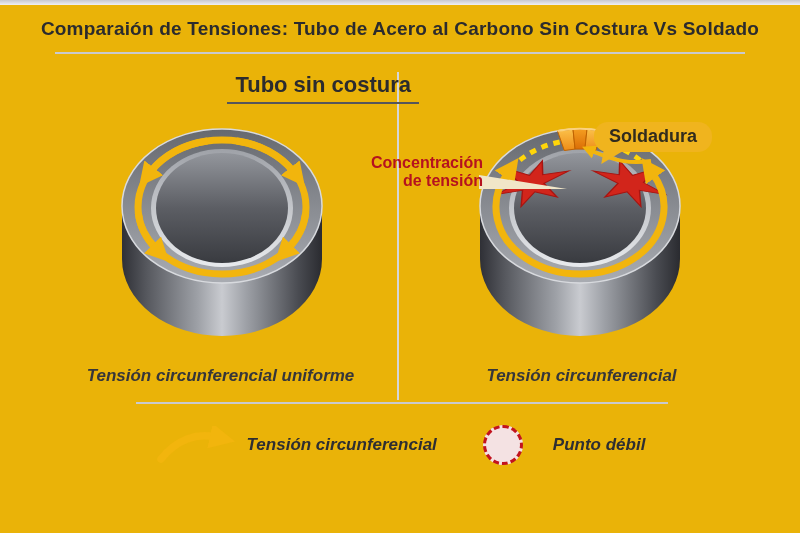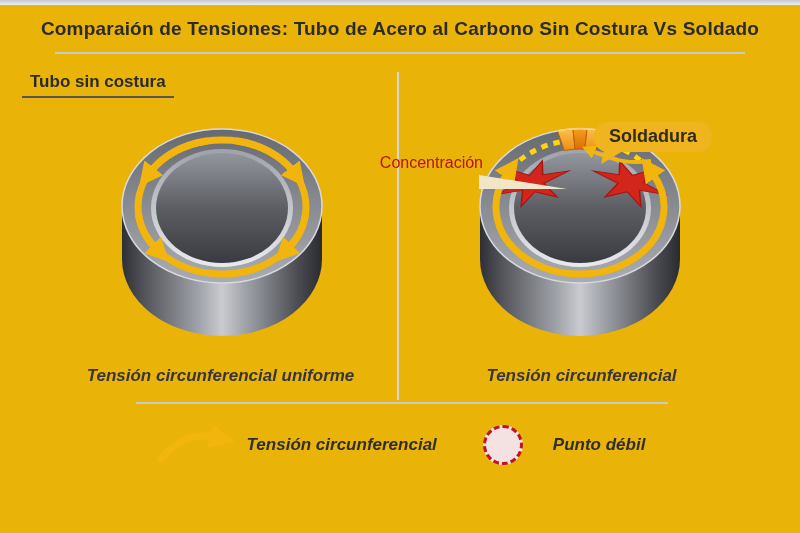--- a/index.html
+++ b/index.html
@@ -16,22 +16,22 @@
   .hdiv.title-div { margin:12px 55px 0 55px; }
   .hdiv.legend-div { margin:0 132px 0 136px; }
 
   .panels { display:flex; margin-top:12px; height:336px; }
   .panel { position:relative; }
   .panel.left  { width:397px; }
   .panel.right { flex:1; }
   .vdiv { width:2px; background:#D5D6DA; margin:6px 0 2px 0; }
 
   .panel h2 {
-    position:relative; z-index:2; margin:6px 0 0 0; text-align:left;
-    font-size:17px; font-weight:bold; color:#2B2B2E;
+    position:relative; z-index:2; margin:6px 0 0 0; text-align:right;
+    font-size:22px; font-weight:bold; color:#2B2B2E;
   }
   .panel h2 span { display:inline-block; border-bottom:2px solid #55565B; padding:0 8px 4px 8px; }
   .panel.left  h2 { transform:translateX(22px); }
   .panel.right h2 { transform:translateX(-18px); }
 
   .scene { position:absolute; left:0; top:0; z-index:1; pointer-events:none; overflow:visible; }
 
   .caption {
     position:absolute; bottom:16px; left:0; width:100%; z-index:2;
     text-align:center; font-size:17px; font-weight:bold; font-style:italic; color:#36363A;
@@ -44,21 +44,21 @@
     background:#F0B41E; color:#322C1E; font-size:18px; font-weight:bold;
     padding:4px 15px 5px 15px; border-radius:14px; white-space:nowrap;
   }
   .weld-tag::after {
     content:""; position:absolute; left:6px; bottom:-12px;
     border-top:14px solid #F0B41E; border-left:5px solid transparent;
     border-right:16px solid transparent; transform:skewX(-28deg);
   }
   .stress-label {
     position:absolute; left:-30px; top:88px; width:114px; z-index:3;
-    text-align:right; color:#B5121F; font-size:16px; font-weight:normal; line-height:1.15;
+    text-align:right; color:#B5121F; font-size:16px; font-weight:bold; line-height:1.15;
     white-space:nowrap;
   }
 
   .legend { height:82px; display:flex; align-items:center; justify-content:center; gap:16px; }
   .legend .entry { display:flex; align-items:center; gap:12px; }
   .legend .entry + .entry { margin-left:30px;gap:30px; }
   .legend .lbl { font-size:17px; font-weight:bold; font-style:italic; color:#2E2E32; }
   .weak-dot {
     width:40px; height:40px; border-radius:50%;
     border:3.5px dashed #C2131F; background:#F4E2E3; box-sizing:border-box;
@@ -173,20 +173,21 @@
           <path d="M181,40 C 160,43 145,40 122,30" fill="none" stroke="#F2B50D" stroke-width="4" marker-end="url(#ah)"></path>
         </g>
 
         <polygon points="80,109 168,123 80,123" fill="#F1E6C8"></polygon>
       </svg>
 
       <div class="weld-tag">Soldadura</div>
 
       <div class="stress-label">
         <div>Concentración</div>
+        <div>de tensión</div>
       </div>
 
       <div class="caption">Tensión circunferencial</div>
     </div>
   </div>
 
   <div class="hdiv legend-div"></div>
 
   <div class="legend">
     <div class="entry">

